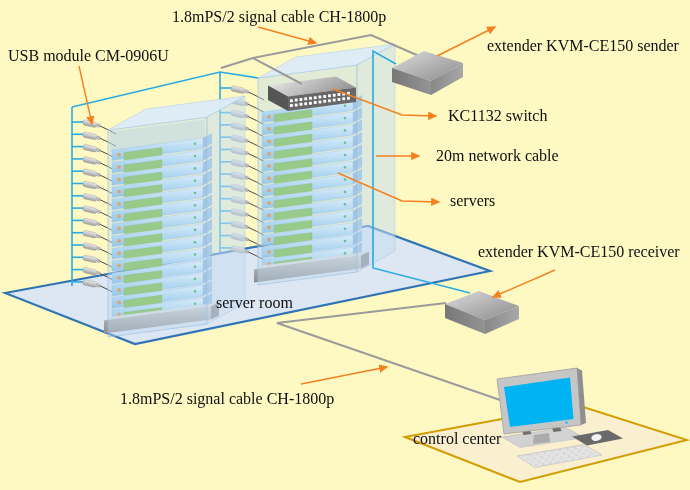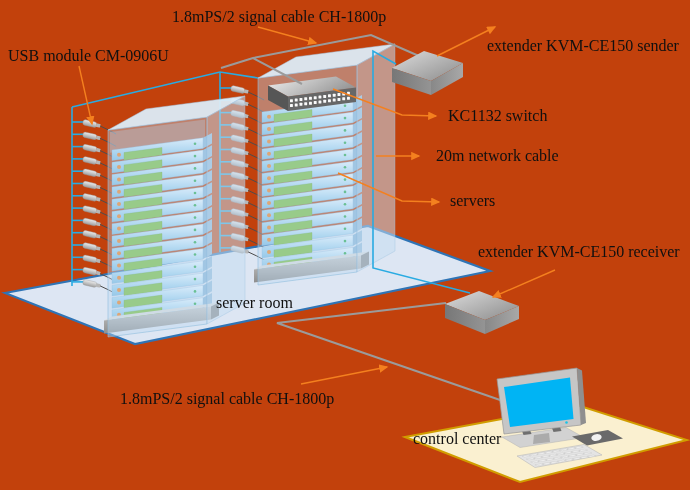--- a/index.html
+++ b/index.html
@@ -1,16 +1,16 @@
 <!DOCTYPE html>
 <html style="--cable-network: #29abe2; --cable-signal: #9b9b9b; --arrow: #f4801f; --server-room-fill: #dde6f3; --server-room-border: #2f74b5; --control-center-fill: #faf0d0; --control-center-border: #d19d00; --server-led-panel: #7fc241; --server-dot: #f58220; --screen: #00b4f4;"><head>
 <meta charset="utf-8">
 <style>
   html,body{margin:0;padding:0;background:#fff;}
-  #stage{width:690px;height:490px;position:relative;background:#c2410c;overflow:hidden;text-align:center;}
+  #stage{width:690px;height:490px;position:relative;background:#fef9c3;overflow:hidden;text-align:center;}
   .lbl{font-family:"Liberation Serif",serif;font-size:16px;fill:#101010;}
   .cyan{stroke:var(--cable-network);fill:none;stroke-width:1.6;}
   .graycable{stroke:var(--cable-signal);fill:none;stroke-width:2;}
   .arrow{stroke:var(--arrow);fill:none;stroke-width:1.4;}
   #ah path{fill:var(--arrow);}
   .floor-room{fill:var(--server-room-fill);stroke:var(--server-room-border);stroke-width:2.2;}
   .floor-cc{fill:var(--control-center-fill);stroke:var(--control-center-border);stroke-width:2;}
   .screen{fill:var(--screen);}
   .dot{fill:var(--server-dot);}
   .panel{fill:var(--server-led-panel);stroke:#5a9e2a;stroke-width:.3;}

